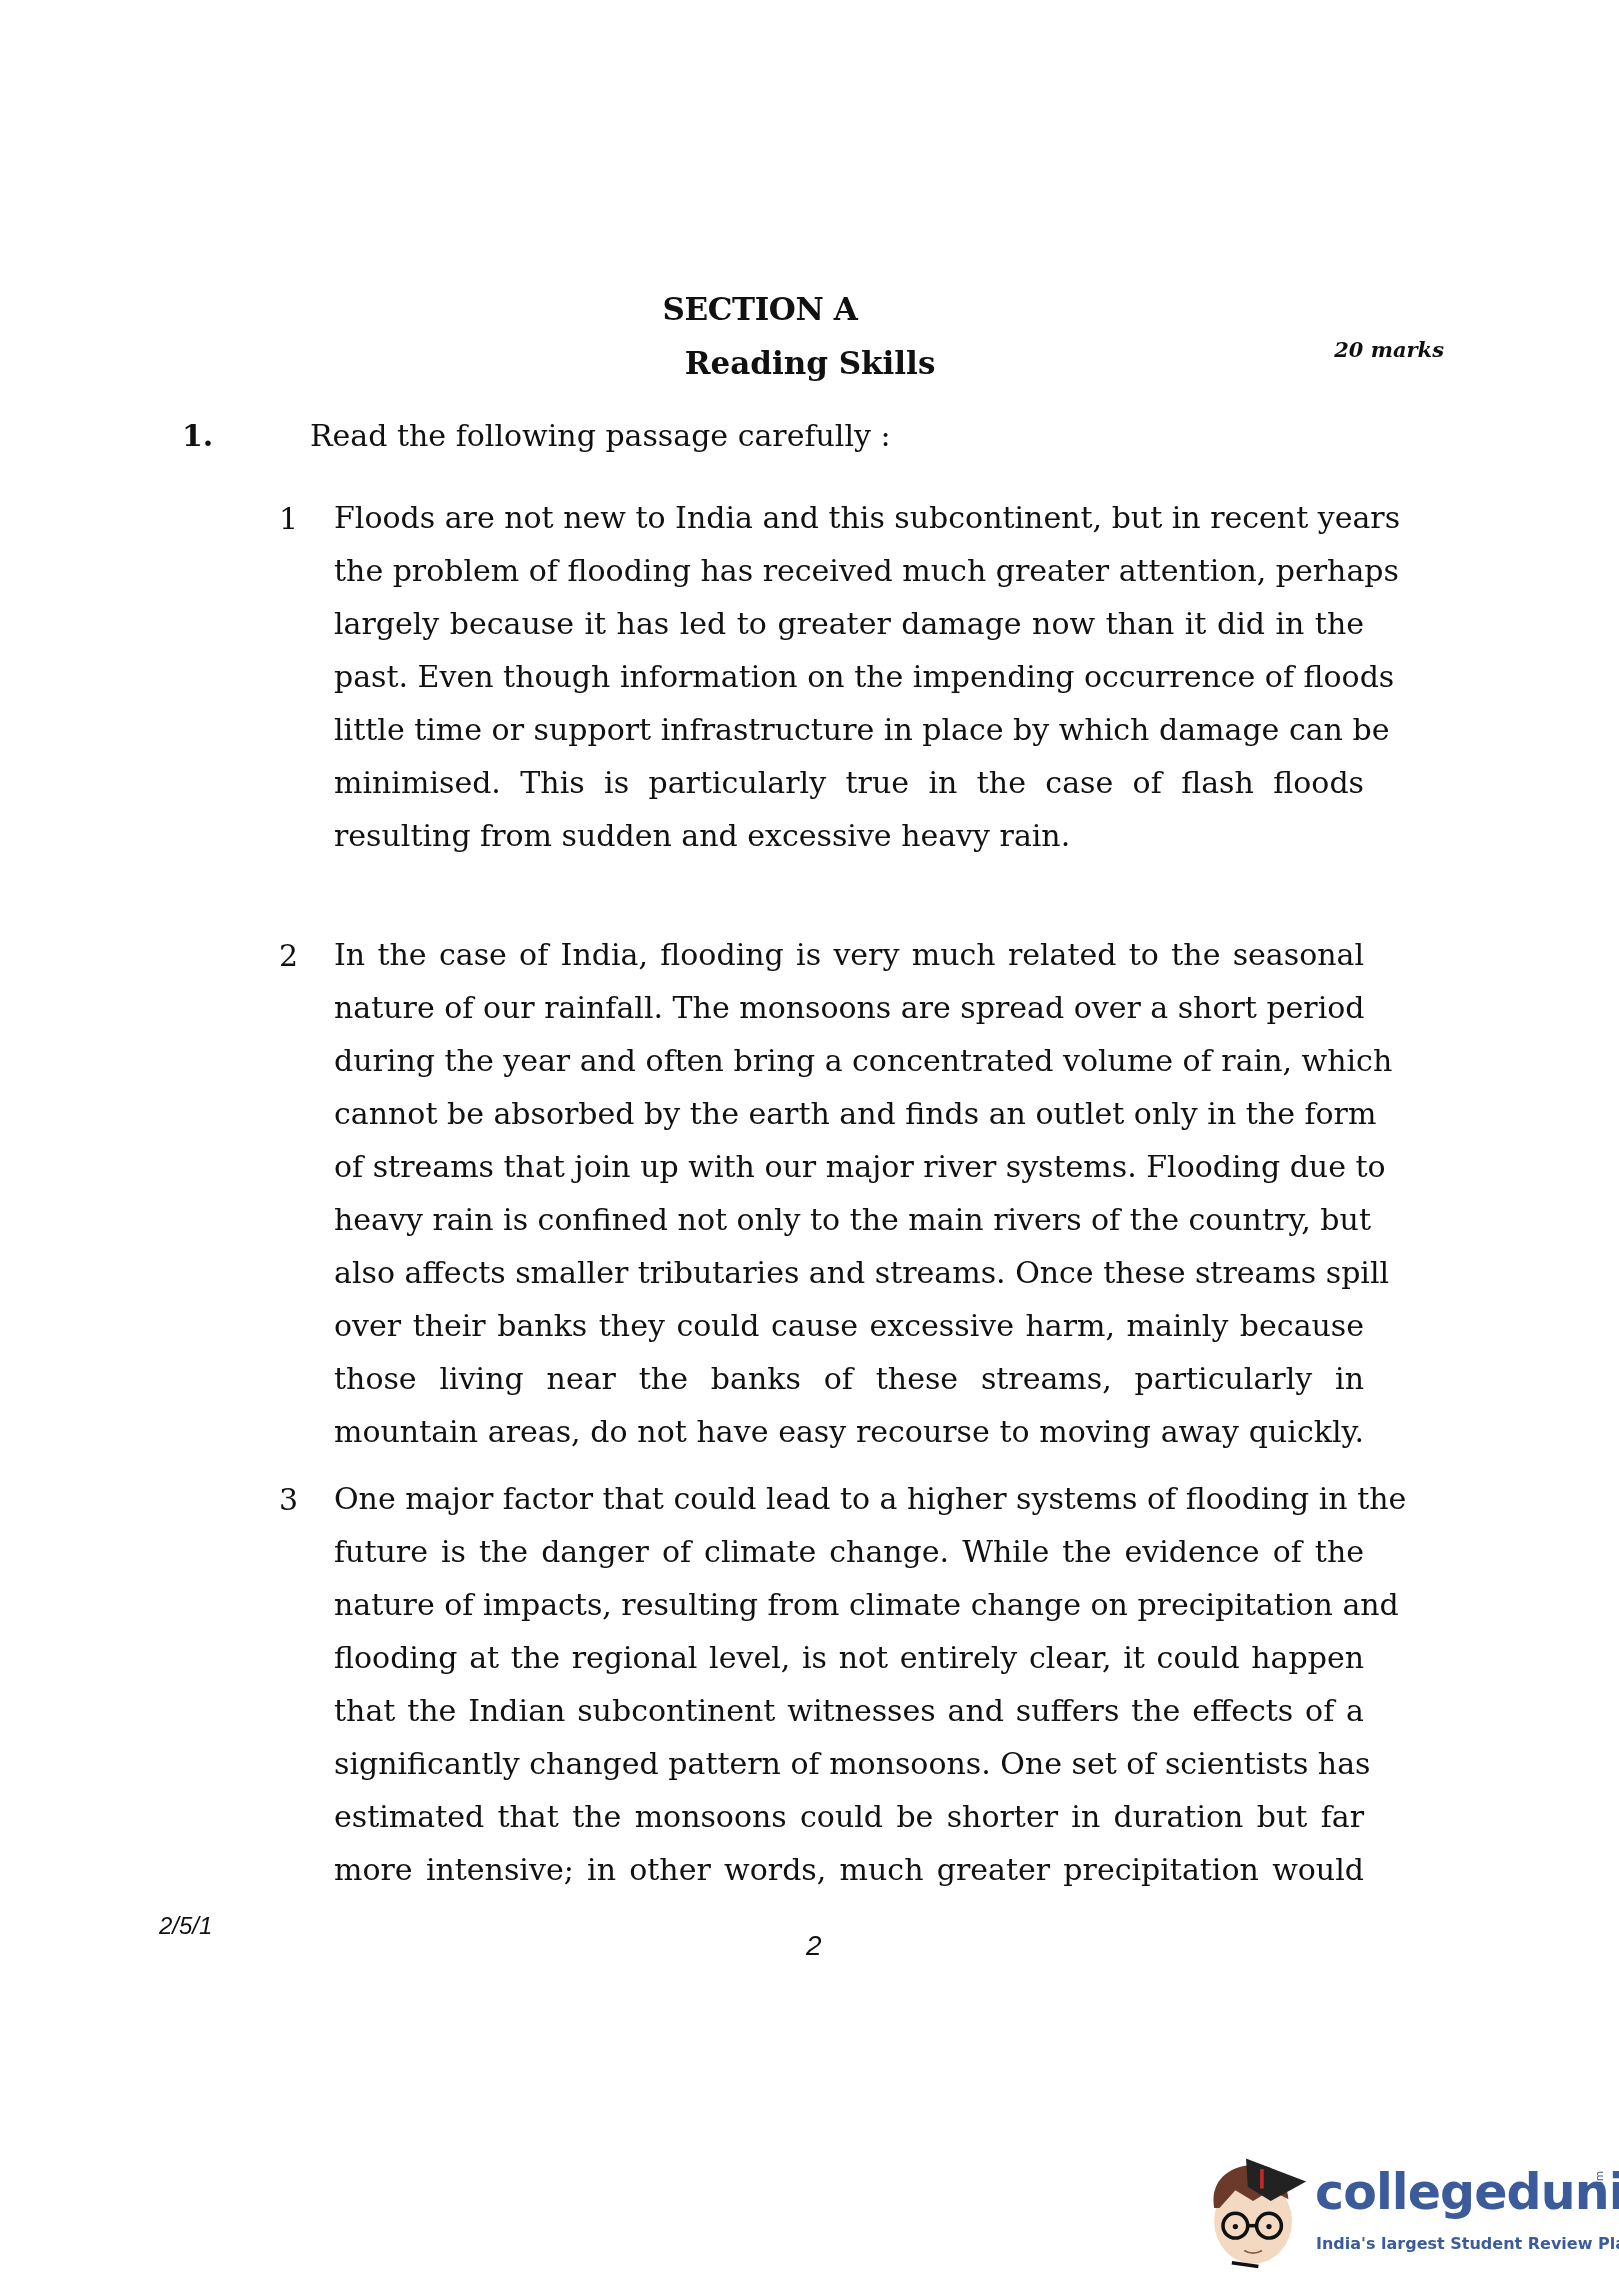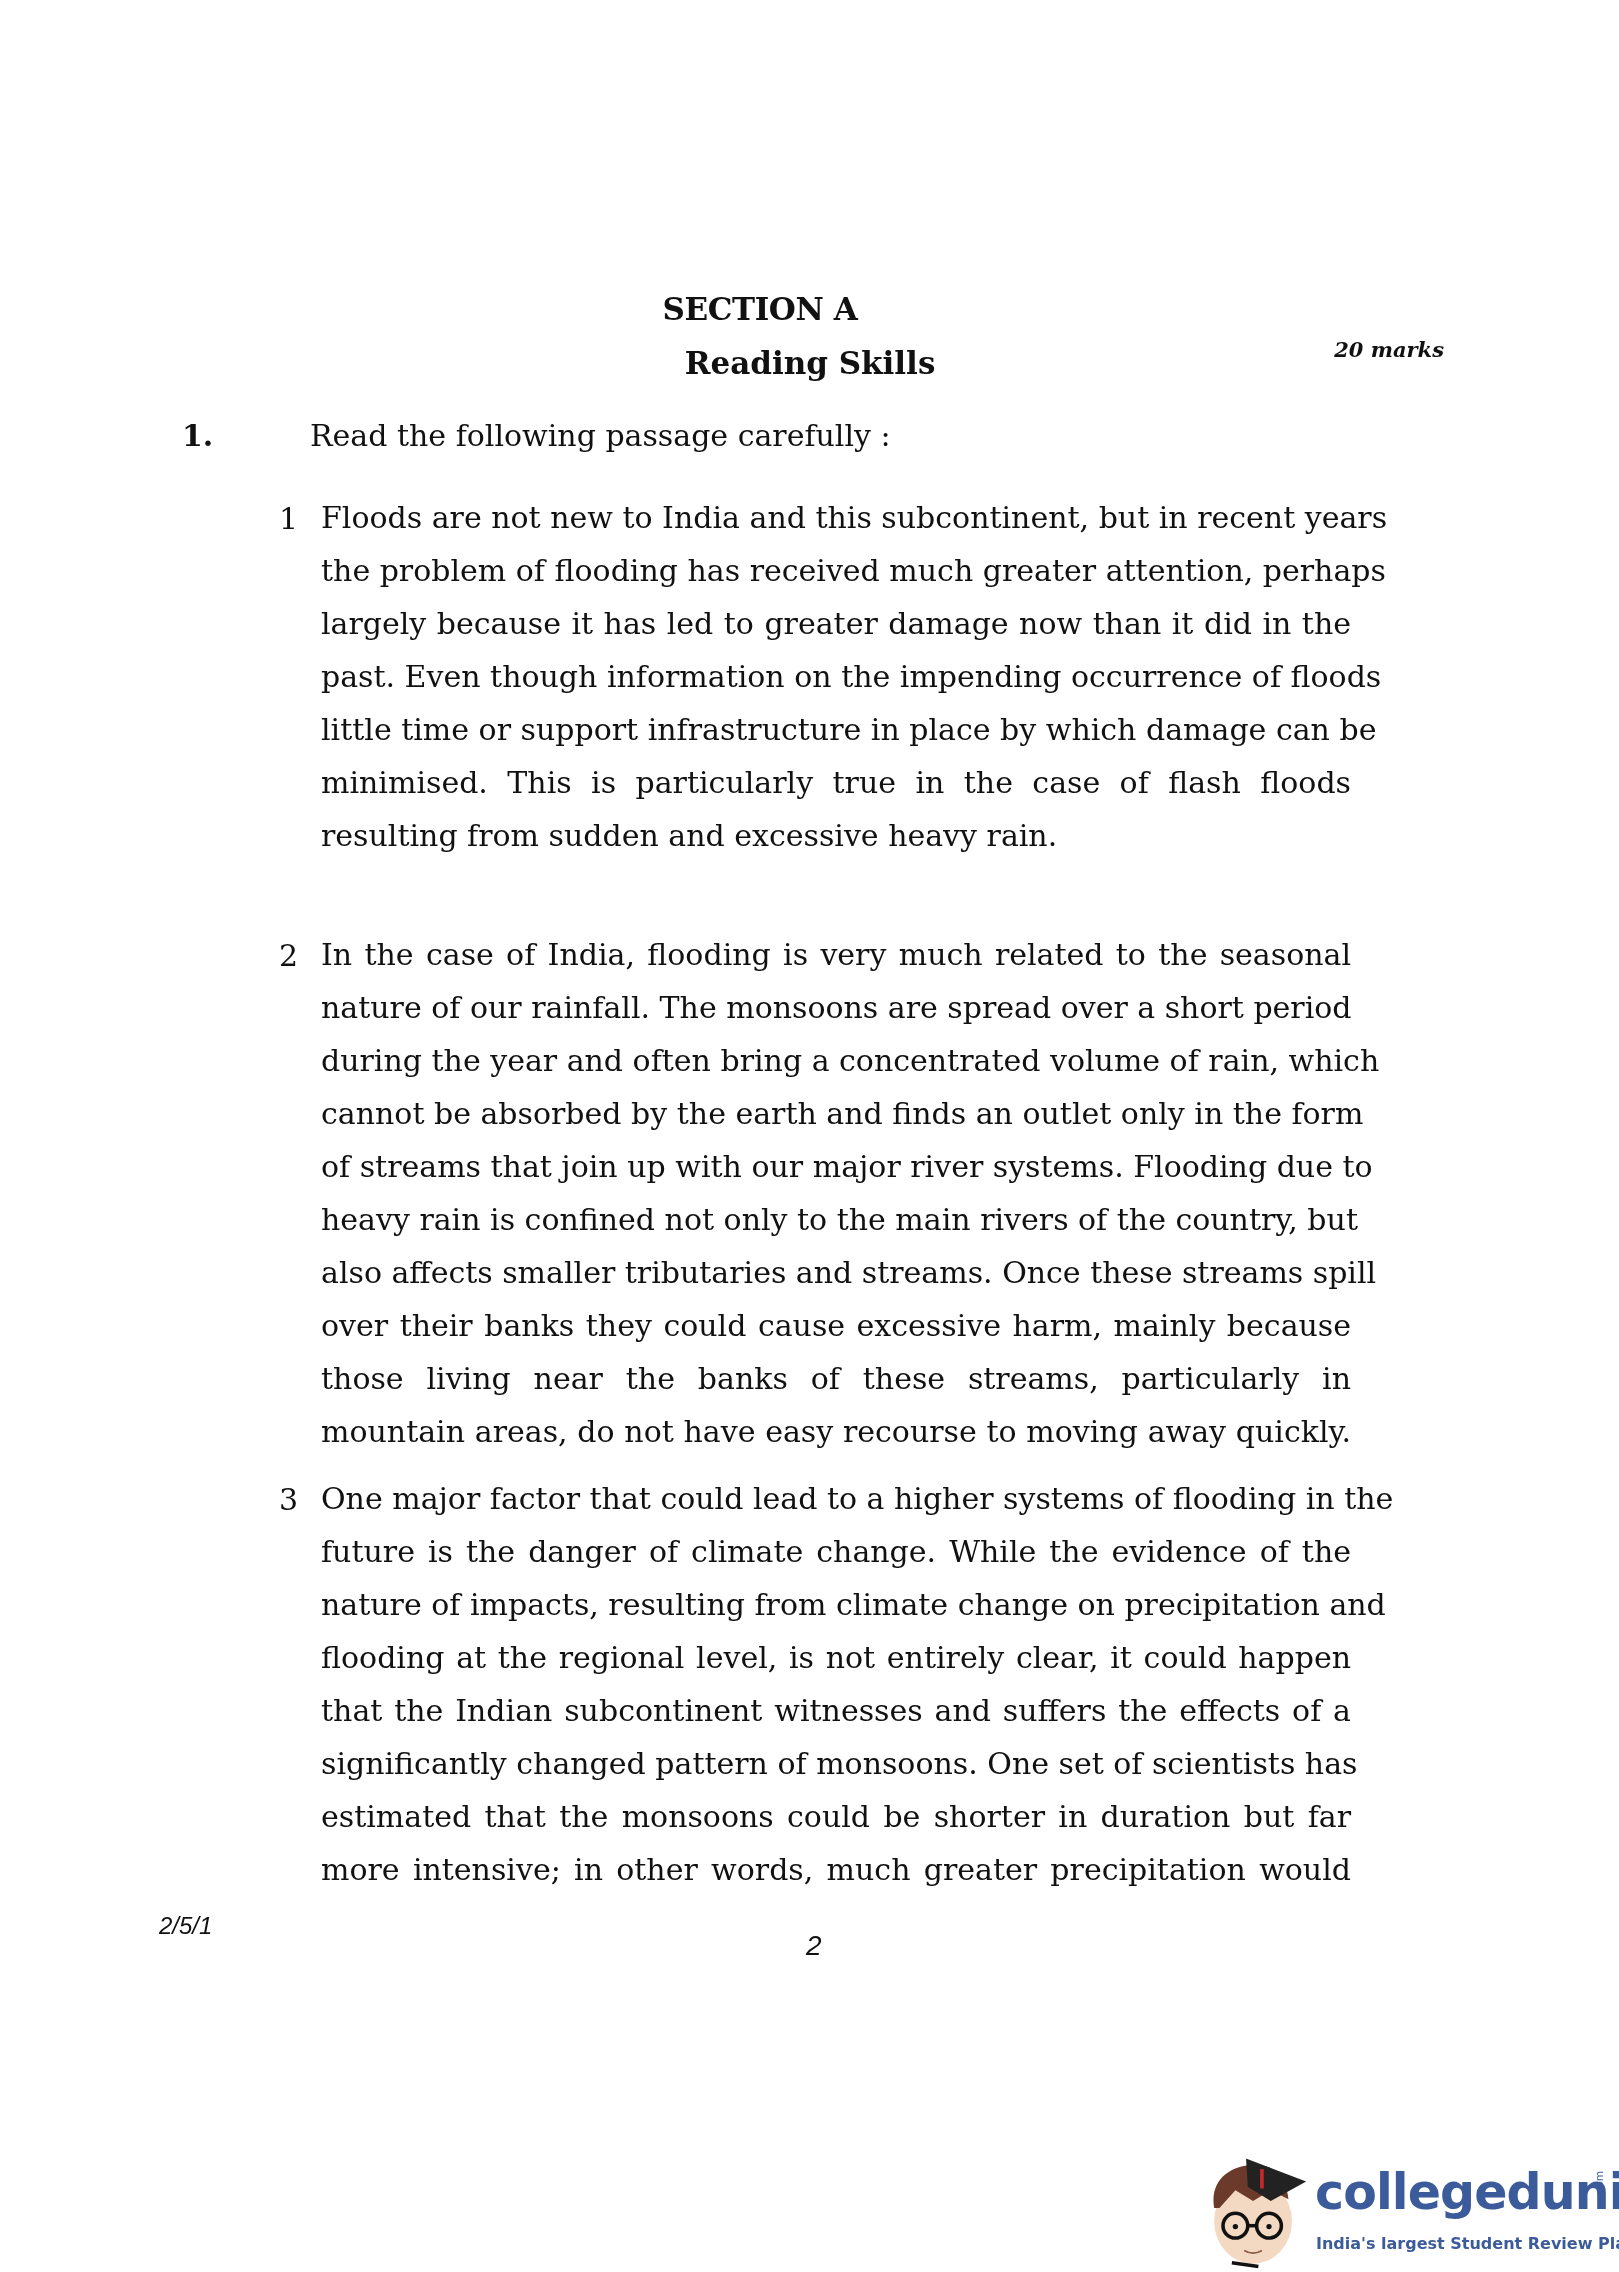--- a/index.html
+++ b/index.html
@@ -5,21 +5,21 @@
   html, body { margin: 0; padding: 0; background: #ffffff; }
   body { width: 1620px; height: 2273px; position: relative; overflow: hidden; font-family: "DejaVu Serif", "Liberation Serif", serif; color: #111; }
   .page { position: absolute; left: 0; top: 0; width: 1620px; height: 2273px; }
   .section-title { position: absolute; left: 0; width: 1520px; top: 291px; text-align: center; font-weight: bold; font-size: 31px; letter-spacing: -0.4px; }
   .section-sub { position: absolute; left: 0; width: 1620px; top: 345px; text-align: center; font-weight: bold; font-size: 31px; }
   .marks { position: absolute; right: 176px; top: 337px; font-weight: bold; font-style: italic; font-size: 21px; }
   .q-num { position: absolute; left: 182px; top: 418px; font-weight: bold; font-size: 30px; }
   .q-text { position: absolute; left: 279px; top: 418px; font-size: 30px; margin-left: 31px; }
   .para { position: absolute; left: 279px; width: 1085px; }
   .para .pnum { position: absolute; left: 0; top: 0; font-size: 30px; }
-  .para .ptext { position: absolute; left: 42px; width: 1030px; font-size: 30px; line-height: 53px; text-align: justify; text-align-last: justify; }
+  .para .ptext { position: absolute; left: 55px; width: 1030px; font-size: 30px; line-height: 53px; text-align: justify; text-align-last: justify; }
   .para .ptext .ln { display: block; text-align: justify; text-align-last: justify; white-space: nowrap; }
   .footer-left { position: absolute; left: 159px; top: 1912px; font-family: Liberation Sans, sans-serif; font-style: italic; font-size: 24px; }
   .footer-center { position: absolute; left: 806px; top: 1930px; font-family: "Liberation Sans", sans-serif; font-style: italic; font-size: 28px; }
   .logo { position: absolute; left: 1200px; top: 2146px; width: 415px; height: 124px; }
   .logo .brand { position: absolute; left: 115px; top: 17.6px; font-family: "DejaVu Sans", sans-serif; font-weight: bold; font-size: 49px; color: #3b5b9a; letter-spacing: -0.9px; }
   .logo .com { position: absolute; left: 393px; top: 25px; font-family: "DejaVu Sans", sans-serif; font-size: 10.6px; color: #3b5b9a; writing-mode: vertical-rl; transform: rotate(180deg); }
   .logo .tagline { position: absolute; left: 116px; top: 88px; font-family: "DejaVu Sans", sans-serif; font-weight: bold; font-size: 16px; color: #3b5b9a; white-space: nowrap; }
   .logo .mascot { position: absolute; left: 0; top: 0; width: 115px; height: 124px; }
 </style>
 </head>

